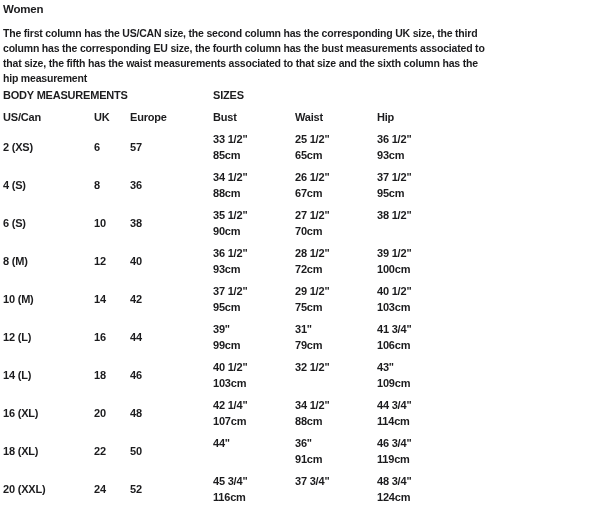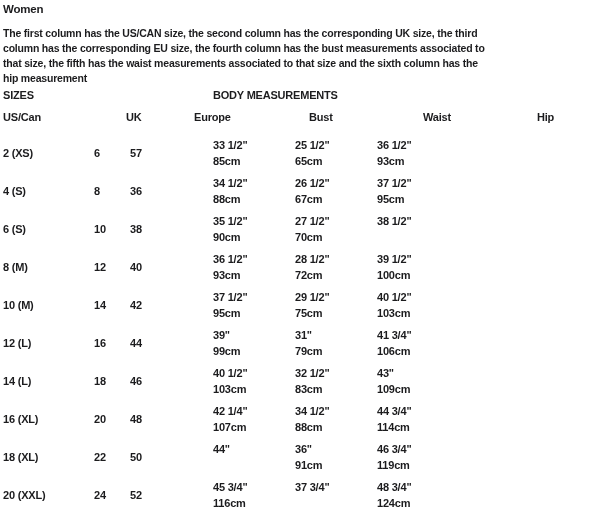--- a/index.html
+++ b/index.html
@@ -29,24 +29,23 @@
     font-size:11px;
     line-height:13px;
   }
 
   .header-row {
     display:grid;
     grid-template-columns:91px 36px 83px 82px 82px auto;
     margin-top:9px;
     font-size:11px;
     line-height:13px;
-    gap:32px;
-  }
-
-  .rows { margin-top:13px; }
+  }
+
+  .rows { margin-top:7px; }
 
   .row {
     display:grid;
     grid-template-columns:91px 36px 83px 82px 82px auto;
     margin-bottom:6px;
     font-size:11px;
   }
   .row .single { align-self:center; line-height:12px; }
   .row .pair div { line-height:16px; }
 </style>
@@ -56,22 +55,22 @@
 <div class="page">
 
   <div class="title">Women</div>
 
   <div class="description">The first column has the US/CAN size, the second column has the corresponding UK size, the third
 column has the corresponding EU size, the fourth column has the bust measurements associated to
 that size, the fifth has the waist measurements associated to that size and the sixth column has the
 hip measurement</div>
 
   <div class="section-row">
+    <div>BODY MEASUREMENTS</div>
     <div>SIZES</div>
-    <div>BODY MEASUREMENTS</div>
   </div>
 
   <div class="header-row">
     <div>US/Can</div>
     <div>UK</div>
     <div>Europe</div>
     <div>Bust</div>
     <div>Waist</div>
     <div>Hip</div>
   </div>
@@ -187,21 +186,20 @@
   <div class="row">
     <div class="single">14 (L)</div>
     <div class="single">18</div>
     <div class="single">46</div>
     <div class="pair">
       <div>40 1/2"</div>
       <div>103cm</div>
     </div>
     <div class="pair">
       <div>32 1/2"</div>
-      <div>83cm</div>
     </div>
     <div class="pair">
       <div>43"</div>
       <div>109cm</div>
     </div>
   </div>
 
   <div class="row">
     <div class="single">16 (XL)</div>
     <div class="single">20</div>

